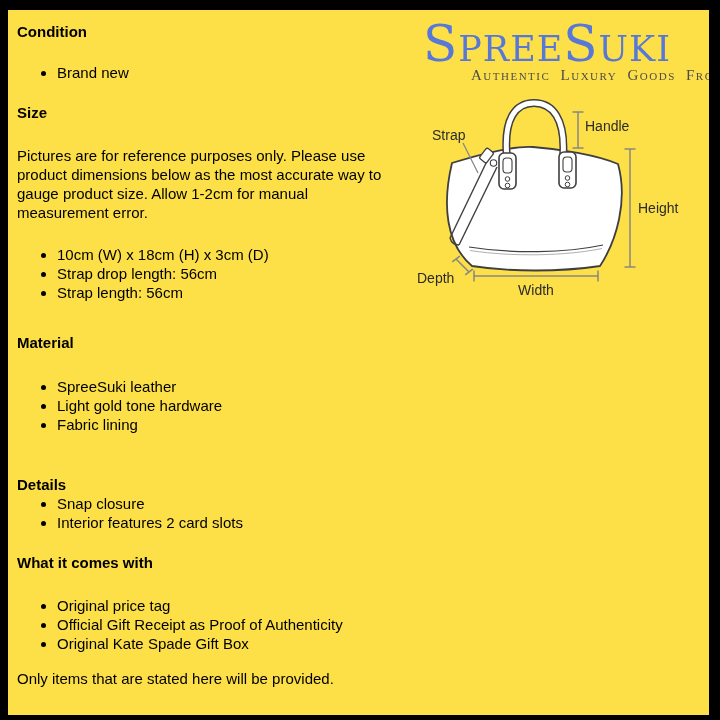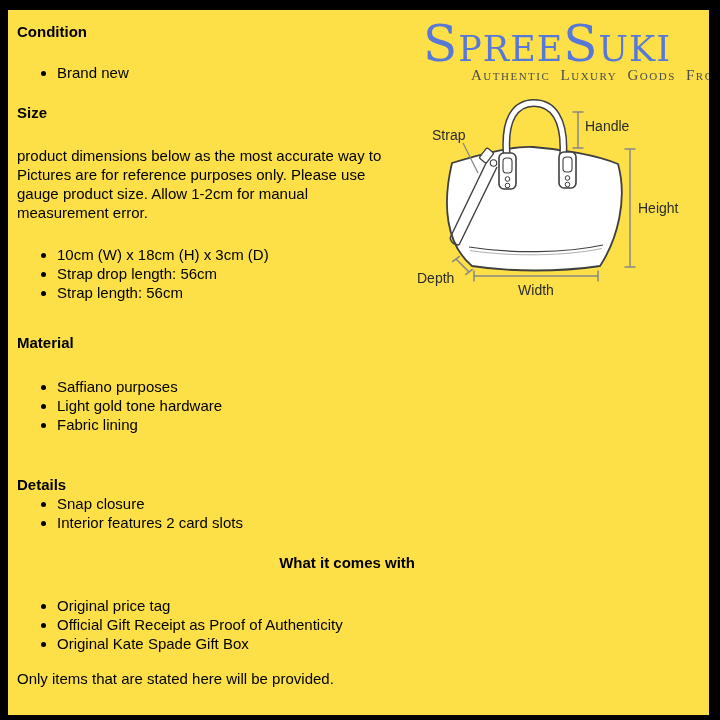--- a/index.html
+++ b/index.html
@@ -17,21 +17,21 @@
   li { line-height:19px; }
   .para div { white-space:nowrap; }
   .ul-cond { margin-top:22px; }
   .h-size  { margin-top:21px; }
   .p-size  { margin-top:24px; }
   .ul-size { margin-top:23px; }
   .h-mat   { margin-top:31px; }
   .ul-mat  { margin-top:25px; }
   .h-det   { margin-top:41px; }
   .ul-det  { }
-  .h-wicw  { margin-top:21px;text-align:right; }
+  .h-wicw  { margin-top:21px; }
   .ul-wicw { margin-top:24px; }
   .p-note  { margin-top:16px; white-space:nowrap; }
   
   .brand { position:absolute; left:415px; top:9px; width:286px; overflow:hidden; white-space:nowrap; }
   .logo-text {
     font-family:"DejaVu Serif", serif; font-weight:normal; font-variant:small-caps;
     font-size:50px; line-height:1; color:#5878d8; letter-spacing:1px;
   }
   .tagline {
     margin-top:-2px; font-family:Liberation Serif, serif; font-variant:small-caps;
@@ -48,34 +48,34 @@
 
   <div class="left-col">
 
     <div class="heading">Condition</div>
     <ul class="ul-cond">
       <li>Brand new</li>
     </ul>
 
     <div class="heading h-size">Size</div>
     <div class="para p-size">
+      <div>Pictures are for reference purposes only. Please use</div>
       <div>product dimensions below as the most accurate way to</div>
-      <div>Pictures are for reference purposes only. Please use</div>
       <div>gauge product size. Allow 1-2cm for manual</div>
       <div>measurement error.</div>
     </div>
     <ul class="ul-size">
       <li>10cm (W) x 18cm (H) x 3cm (D)</li>
       <li>Strap drop length: 56cm</li>
       <li>Strap length: 56cm</li>
     </ul>
 
     <div class="heading h-mat">Material</div>
     <ul class="ul-mat">
-      <li>Saffiano purposes</li>
+      <li>SpreeSuki leather</li>
       <li>Light gold tone hardware</li>
       <li>Fabric lining</li>
     </ul>
 
     <div class="heading h-det">Details</div>
     <ul class="ul-det">
       <li>Snap closure</li>
       <li>Interior features 2 card slots</li>
     </ul>
 

